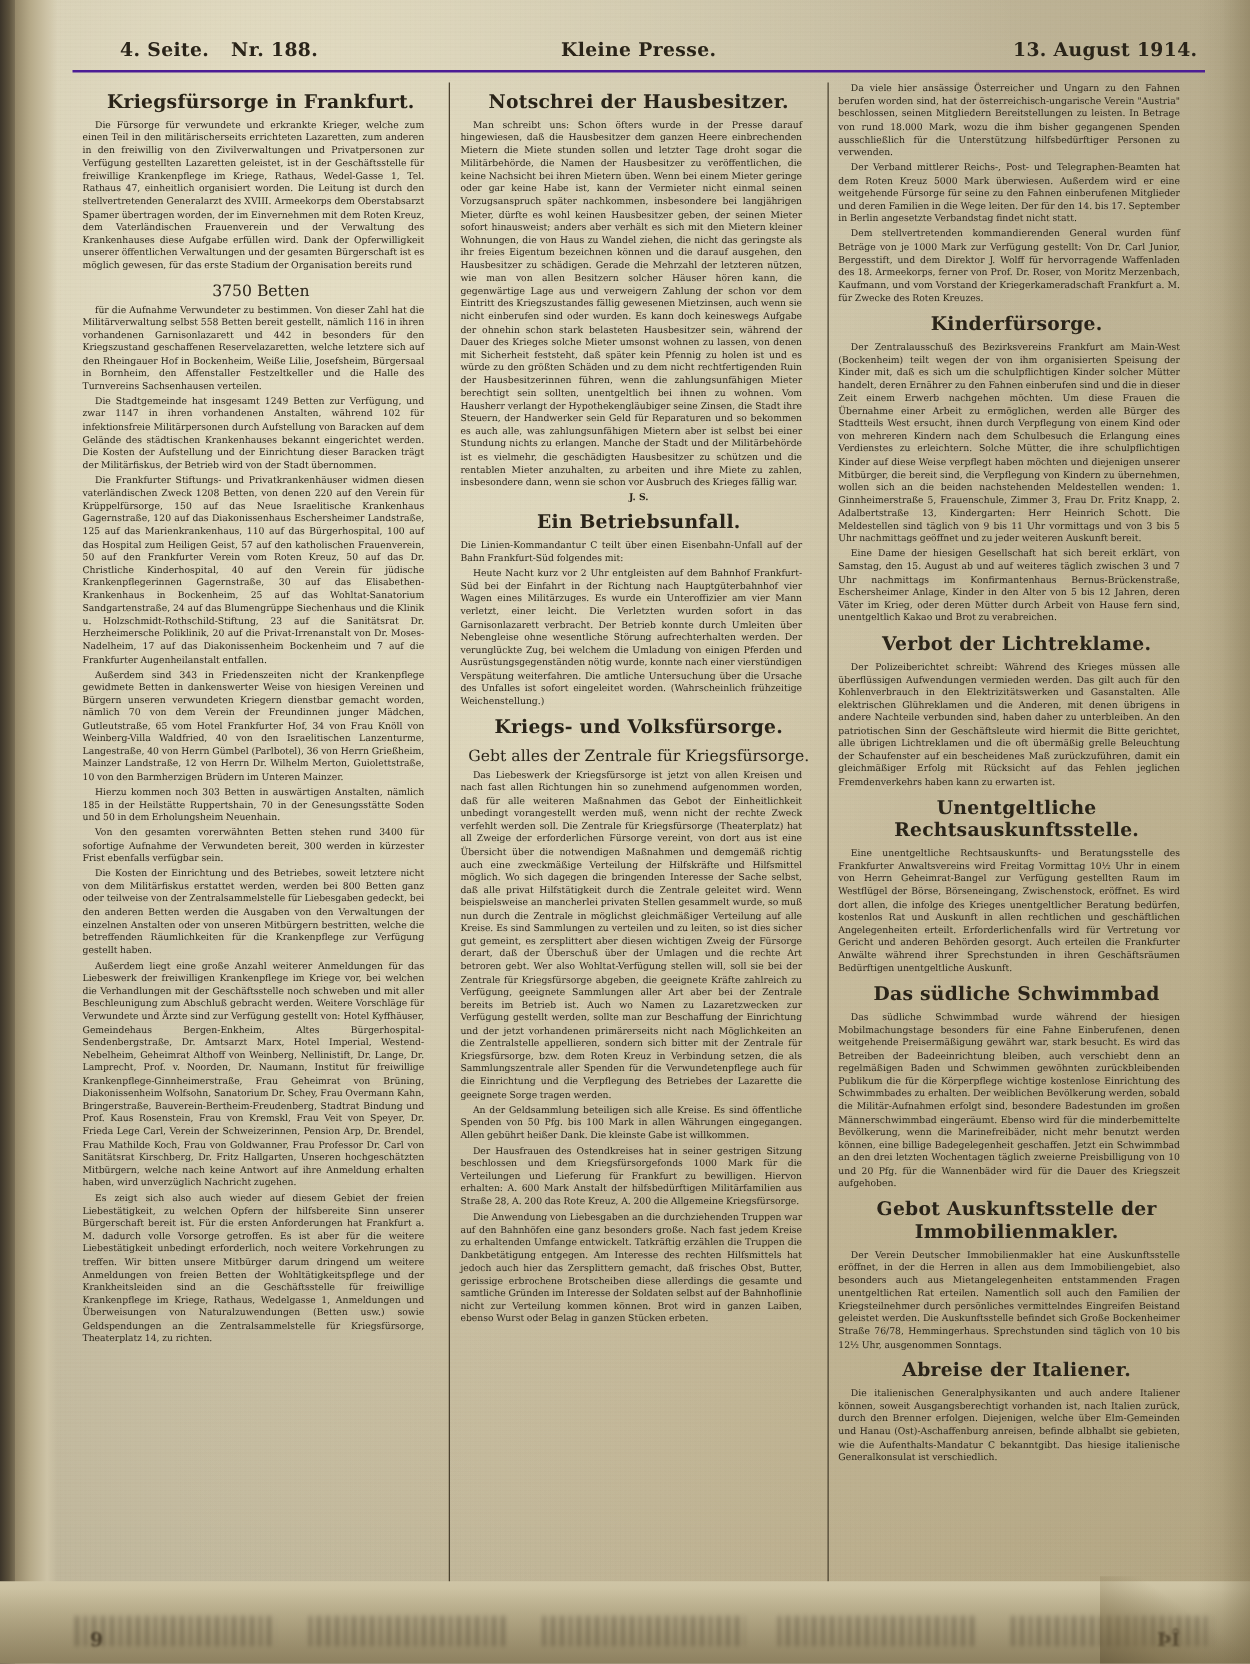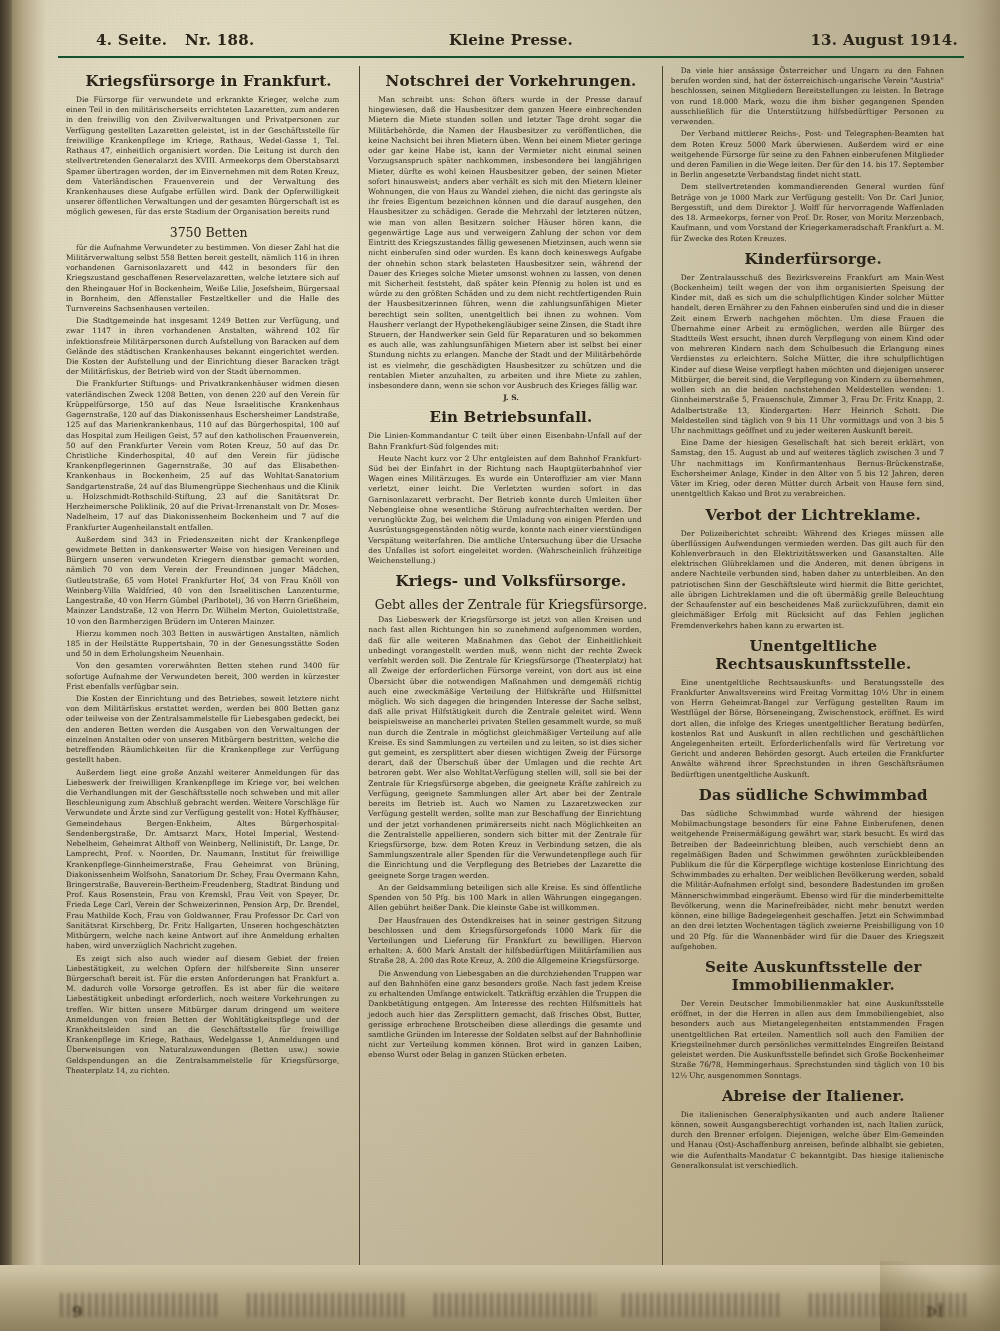--- a/index.html
+++ b/index.html
@@ -74,21 +74,21 @@
     top: 22px;
     width: 906px;
     height: 1250px;
     color: #2a2419;
   }
 
   
   .masthead {
     position: relative;
     height: 34px;
-    border-bottom: 2px solid #14532d;
+    border-bottom: 2px solid #4c1d95;
     margin-bottom: 4px;
   }
   .mast-left, .mast-center, .mast-right {
     position: absolute;
     bottom: 7px;
     font-weight: bold;
     letter-spacing: 0.3px;
   }
   .mast-left { left: 38px; font-size: 15px; }
   .mast-center { left: 50%; transform: translateX(-50%); font-size: 15px; }
@@ -222,21 +222,21 @@
           <p class="body">Von den gesamten vorerwähnten Betten stehen rund 3400 für sofortige Aufnahme der Verwundeten bereit, 300 werden in kürzester Frist ebenfalls verfügbar sein.</p>
           <p class="body">Die Kosten der Einrichtung und des Betriebes, soweit letztere nicht von dem Militärfiskus erstattet werden, werden bei 800 Betten ganz oder teilweise von der Zentralsammelstelle für Liebesgaben gedeckt, bei den anderen Betten werden die Ausgaben von den Verwaltungen der einzelnen Anstalten oder von unseren Mitbürgern bestritten, welche die betreffenden Räumlichkeiten für die Krankenpflege zur Verfügung gestellt haben.</p>
           <p class="body">Außerdem liegt eine große Anzahl weiterer Anmeldungen für das Liebeswerk der freiwilligen Krankenpflege im Kriege vor, bei welchen die Verhandlungen mit der Geschäftsstelle noch schweben und mit aller Beschleunigung zum Abschluß gebracht werden. Weitere Vorschläge für Verwundete und Ärzte sind zur Verfügung gestellt von: Hotel Kyffhäuser, Gemeindehaus Bergen-Enkheim, Altes Bürgerhospital-Sendenbergstraße, Dr. Amtsarzt Marx, Hotel Imperial, Westend-Nebelheim, Geheimrat Althoff von Weinberg, Nellinistift, Dr. Lange, Dr. Lamprecht, Prof. v. Noorden, Dr. Naumann, Institut für freiwillige Krankenpflege-Ginnheimerstraße, Frau Geheimrat von Brüning, Diakonissenheim Wolfsohn, Sanatorium Dr. Schey, Frau Overmann Kahn, Bringerstraße, Bauverein-Bertheim-Freudenberg, Stadtrat Bindung und Prof. Kaus Rosenstein, Frau von Kremskl, Frau Veit von Speyer, Dr. Frieda Lege Carl, Verein der Schweizerinnen, Pension Arp, Dr. Brendel, Frau Mathilde Koch, Frau von Goldwanner, Frau Professor Dr. Carl von Sanitätsrat Kirschberg, Dr. Fritz Hallgarten, Unseren hochgeschätzten Mitbürgern, welche nach keine Antwort auf ihre Anmeldung erhalten haben, wird unverzüglich Nachricht zugehen.</p>
           <p class="body">Es zeigt sich also auch wieder auf diesem Gebiet der freien Liebestätigkeit, zu welchen Opfern der hilfsbereite Sinn unserer Bürgerschaft bereit ist. Für die ersten Anforderungen hat Frankfurt a. M. dadurch volle Vorsorge getroffen. Es ist aber für die weitere Liebestätigkeit unbedingt erforderlich, noch weitere Vorkehrungen zu treffen. Wir bitten unsere Mitbürger darum dringend um weitere Anmeldungen von freien Betten der Wohltätigkeitspflege und der Krankheitsleiden sind an die Geschäftsstelle für freiwillige Krankenpflege im Kriege, Rathaus, Wedelgasse 1, Anmeldungen und Überweisungen von Naturalzuwendungen (Betten usw.) sowie Geldspendungen an die Zentralsammelstelle für Kriegsfürsorge, Theaterplatz 14, zu richten.</p>
           <p class="body"></p>
         </div>
       </div>
 
       <div class="col">
         <div class="col-inner">
-          <h2 class="head">Notschrei der Vorkehrungen.</h2>
+          <h2 class="head">Notschrei der Hausbesitzer.</h2>
           <p class="body">Man schreibt uns: Schon öfters wurde in der Presse darauf hingewiesen, daß die Hausbesitzer dem ganzen Heere einbrechenden Mietern die Miete stunden sollen und letzter Tage droht sogar die Militärbehörde, die Namen der Hausbesitzer zu veröffentlichen, die keine Nachsicht bei ihren Mietern üben. Wenn bei einem Mieter geringe oder gar keine Habe ist, kann der Vermieter nicht einmal seinen Vorzugsanspruch später nachkommen, insbesondere bei langjährigen Mieter, dürfte es wohl keinen Hausbesitzer geben, der seinen Mieter sofort hinausweist; anders aber verhält es sich mit den Mietern kleiner Wohnungen, die von Haus zu Wandel ziehen, die nicht das geringste als ihr freies Eigentum bezeichnen können und die darauf ausgehen, den Hausbesitzer zu schädigen. Gerade die Mehrzahl der letzteren nützen, wie man von allen Besitzern solcher Häuser hören kann, die gegenwärtige Lage aus und verweigern Zahlung der schon vor dem Eintritt des Kriegszustandes fällig gewesenen Mietzinsen, auch wenn sie nicht einberufen sind oder wurden. Es kann doch keineswegs Aufgabe der ohnehin schon stark belasteten Hausbesitzer sein, während der Dauer des Krieges solche Mieter umsonst wohnen zu lassen, von denen mit Sicherheit feststeht, daß später kein Pfennig zu holen ist und es würde zu den größten Schäden und zu dem nicht rechtfertigenden Ruin der Hausbesitzerinnen führen, wenn die zahlungsunfähigen Mieter berechtigt sein sollten, unentgeltlich bei ihnen zu wohnen. Vom Hausherr verlangt der Hypothekengläubiger seine Zinsen, die Stadt ihre Steuern, der Handwerker sein Geld für Reparaturen und so bekommen es auch alle, was zahlungsunfähigen Mietern aber ist selbst bei einer Stundung nichts zu erlangen. Manche der Stadt und der Militärbehörde ist es vielmehr, die geschädigten Hausbesitzer zu schützen und die rentablen Mieter anzuhalten, zu arbeiten und ihre Miete zu zahlen, insbesondere dann, wenn sie schon vor Ausbruch des Krieges fällig war.</p>
           <p class="sig">J. S.</p>
 
           <h2 class="head">Ein Betriebsunfall.</h2>
           <p class="body noind">Die Linien-Kommandantur C teilt über einen Eisenbahn-Unfall auf der Bahn Frankfurt-Süd folgendes mit:</p>
           <p class="body">Heute Nacht kurz vor 2 Uhr entgleisten auf dem Bahnhof Frankfurt-Süd bei der Einfahrt in der Richtung nach Hauptgüterbahnhof vier Wagen eines Militärzuges. Es wurde ein Unteroffizier am vier Mann verletzt, einer leicht. Die Verletzten wurden sofort in das Garnisonlazarett verbracht. Der Betrieb konnte durch Umleiten über Nebengleise ohne wesentliche Störung aufrechterhalten werden. Der verunglückte Zug, bei welchem die Umladung von einigen Pferden und Ausrüstungsgegenständen nötig wurde, konnte nach einer vierstündigen Verspätung weiterfahren. Die amtliche Untersuchung über die Ursache des Unfalles ist sofort eingeleitet worden. (Wahrscheinlich frühzeitige Weichenstellung.)</p>
 
           <h2 class="head">Kriegs- und Volksfürsorge.</h2>
           <h3 class="subhead">Gebt alles der Zentrale für Kriegsfürsorge.</h3>
           <p class="body">Das Liebeswerk der Kriegsfürsorge ist jetzt von allen Kreisen und nach fast allen Richtungen hin so zunehmend aufgenommen worden, daß für alle weiteren Maßnahmen das Gebot der Einheitlichkeit unbedingt vorangestellt werden muß, wenn nicht der rechte Zweck verfehlt werden soll. Die Zentrale für Kriegsfürsorge (Theaterplatz) hat all Zweige der erforderlichen Fürsorge vereint, von dort aus ist eine Übersicht über die notwendigen Maßnahmen und demgemäß richtig auch eine zweckmäßige Verteilung der Hilfskräfte und Hilfsmittel möglich. Wo sich dagegen die bringenden Interesse der Sache selbst, daß alle privat Hilfstätigkeit durch die Zentrale geleitet wird. Wenn beispielsweise an mancherlei privaten Stellen gesammelt wurde, so muß nun durch die Zentrale in möglichst gleichmäßiger Verteilung auf alle Kreise. Es sind Sammlungen zu verteilen und zu leiten, so ist dies sicher gut gemeint, es zersplittert aber diesen wichtigen Zweig der Fürsorge derart, daß der Überschuß über der Umlagen und die rechte Art betroren gebt. Wer also Wohltat-Verfügung stellen will, soll sie bei der Zentrale für Kriegsfürsorge abgeben, die geeignete Kräfte zahlreich zu Verfügung, geeignete Sammlungen aller Art aber bei der Zentrale bereits im Betrieb ist. Auch wo Namen zu Lazaretzwecken zur Verfügung gestellt werden, sollte man zur Beschaffung der Einrichtung und der jetzt vorhandenen primärerseits nicht nach Möglichkeiten an die Zentralstelle appellieren, sondern sich bitter mit der Zentrale für Kriegsfürsorge, bzw. dem Roten Kreuz in Verbindung setzen, die als Sammlungszentrale aller Spenden für die Verwundetenpflege auch für die Einrichtung und die Verpflegung des Betriebes der Lazarette die geeignete Sorge tragen werden.</p>
@@ -259,21 +259,21 @@
 
           <h2 class="head">Verbot der Lichtreklame.</h2>
           <p class="body">Der Polizeiberichtet schreibt: Während des Krieges müssen alle überflüssigen Aufwendungen vermieden werden. Das gilt auch für den Kohlenverbrauch in den Elektrizitätswerken und Gasanstalten. Alle elektrischen Glühreklamen und die Anderen, mit denen übrigens in andere Nachteile verbunden sind, haben daher zu unterbleiben. An den patriotischen Sinn der Geschäftsleute wird hiermit die Bitte gerichtet, alle übrigen Lichtreklamen und die oft übermäßig grelle Beleuchtung der Schaufenster auf ein bescheidenes Maß zurückzuführen, damit ein gleichmäßiger Erfolg mit Rücksicht auf das Fehlen jeglichen Fremdenverkehrs haben kann zu erwarten ist.</p>
 
           <h2 class="head">Unentgeltliche Rechtsauskunftsstelle.</h2>
           <p class="body">Eine unentgeltliche Rechtsauskunfts- und Beratungsstelle des Frankfurter Anwaltsvereins wird Freitag Vormittag 10½ Uhr in einem von Herrn Geheimrat-Bangel zur Verfügung gestellten Raum im Westflügel der Börse, Börseneingang, Zwischenstock, eröffnet. Es wird dort allen, die infolge des Krieges unentgeltlicher Beratung bedürfen, kostenlos Rat und Auskunft in allen rechtlichen und geschäftlichen Angelegenheiten erteilt. Erforderlichenfalls wird für Vertretung vor Gericht und anderen Behörden gesorgt. Auch erteilen die Frankfurter Anwälte während ihrer Sprechstunden in ihren Geschäftsräumen Bedürftigen unentgeltliche Auskunft.</p>
 
           <h2 class="head">Das südliche Schwimmbad</h2>
           <p class="body">Das südliche Schwimmbad wurde während der hiesigen Mobilmachungstage besonders für eine Fahne Einberufenen, denen weitgehende Preisermäßigung gewährt war, stark besucht. Es wird das Betreiben der Badeeinrichtung bleiben, auch verschiebt denn an regelmäßigen Baden und Schwimmen gewöhnten zurückbleibenden Publikum die für die Körperpflege wichtige kostenlose Einrichtung des Schwimmbades zu erhalten. Der weiblichen Bevölkerung werden, sobald die Militär-Aufnahmen erfolgt sind, besondere Badestunden im großen Männerschwimmbad eingeräumt. Ebenso wird für die minderbemittelte Bevölkerung, wenn die Marinefreibäder, nicht mehr benutzt werden können, eine billige Badegelegenheit geschaffen. Jetzt ein Schwimmbad an den drei letzten Wochentagen täglich zweierne Preisbilligung von 10 und 20 Pfg. für die Wannenbäder wird für die Dauer des Kriegszeit aufgehoben.</p>
 
-          <h2 class="head">Seite Auskunftsstelle der Immobilienmakler.</h2>
+          <h2 class="head">Gebot Auskunftsstelle der Immobilienmakler.</h2>
           <p class="body">Der Verein Deutscher Immobilienmakler hat eine Auskunftsstelle eröffnet, in der die Herren in allen aus dem Immobiliengebiet, also besonders auch aus Mietangelegenheiten entstammenden Fragen unentgeltlichen Rat erteilen. Namentlich soll auch den Familien der Kriegsteilnehmer durch persönliches vermittelndes Eingreifen Beistand geleistet werden. Die Auskunftsstelle befindet sich Große Bockenheimer Straße 76/78, Hemmingerhaus. Sprechstunden sind täglich von 10 bis 12½ Uhr, ausgenommen Sonntags.</p>
 
           <h2 class="head">Abreise der Italiener.</h2>
           <p class="body">Die italienischen Generalphysikanten und auch andere Italiener können, soweit Ausgangsberechtigt vorhanden ist, nach Italien zurück, durch den Brenner erfolgen. Diejenigen, welche über Elm-Gemeinden und Hanau (Ost)-Aschaffenburg anreisen, befinde albhalbt sie gebieten, wie die Aufenthalts-Mandatur C bekanntgibt. Das hiesige italienische Generalkonsulat ist verschiedlich.</p>
         </div>
       </div>
 
     </div>
   </div>
 

